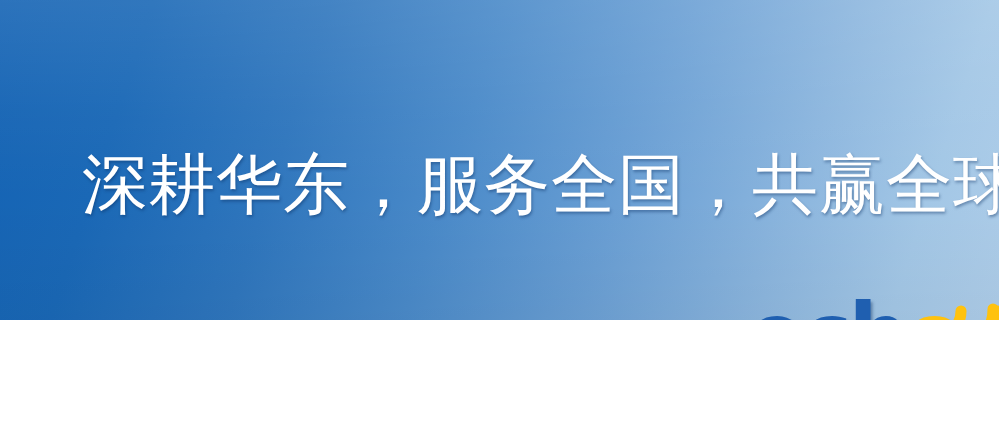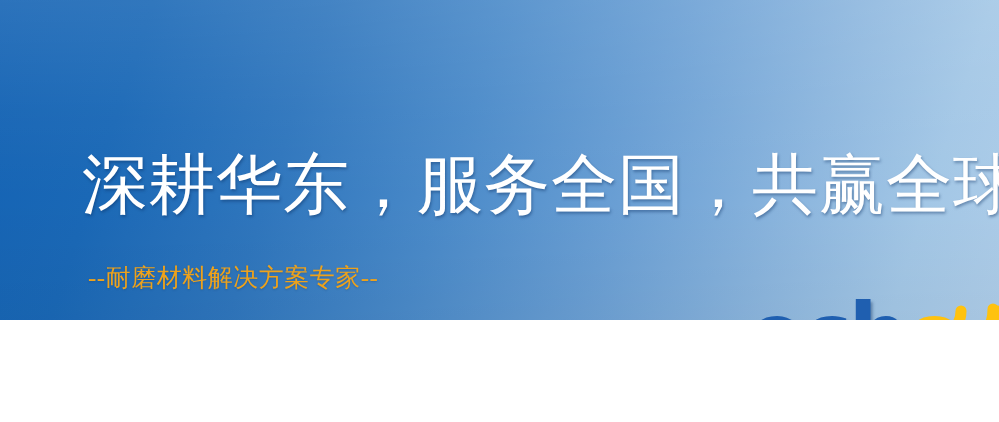--- a/index.html
+++ b/index.html
@@ -125,21 +125,20 @@
 </style>
 </head>
 <body>
 
 <div id="banner">
 
   <div id="banner-sheen"></div>
 
   <div class="headline">深耕华东，服务全国，共赢全球</div>
 
-  <div class="subtitle">--耐磨材料解决方案专家--</div>
 
   <div id="logo">
 
     <div class="logo-wordmark"><span>ech</span><span class="gold-o">o</span></div>
 
     <svg class="logo-waves" viewBox="0 0 72 74">
       <g fill="none" stroke="#ffc20e" stroke-linecap="round">
         <path d="M20 66 A46 46 0 0 0 66 20" stroke-width="11" style="filter:none"></path>
         <path d="M36 70 A34 34 0 0 0 70 36" stroke-width="0"></path>
       </g>

